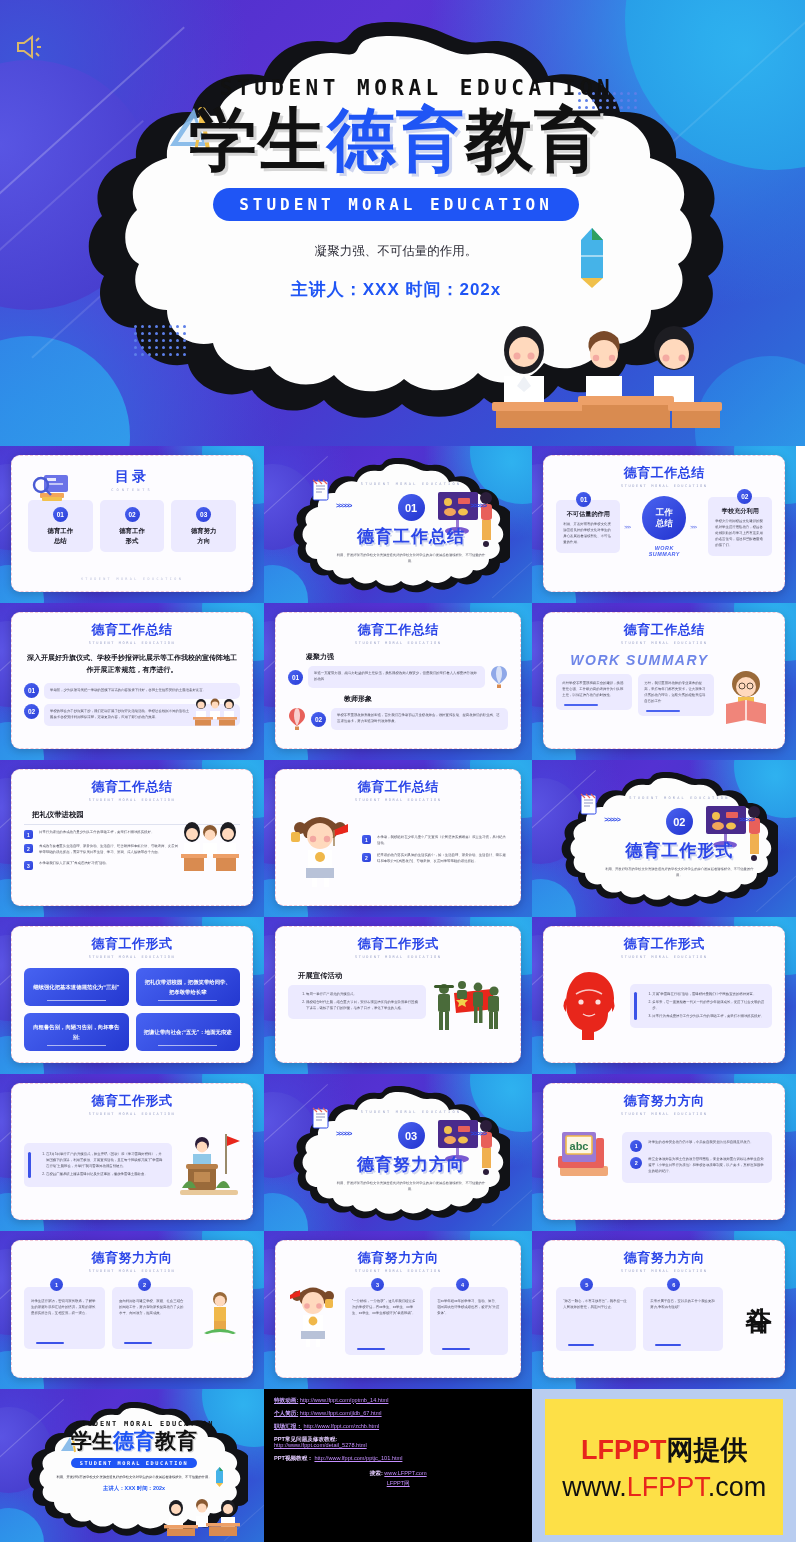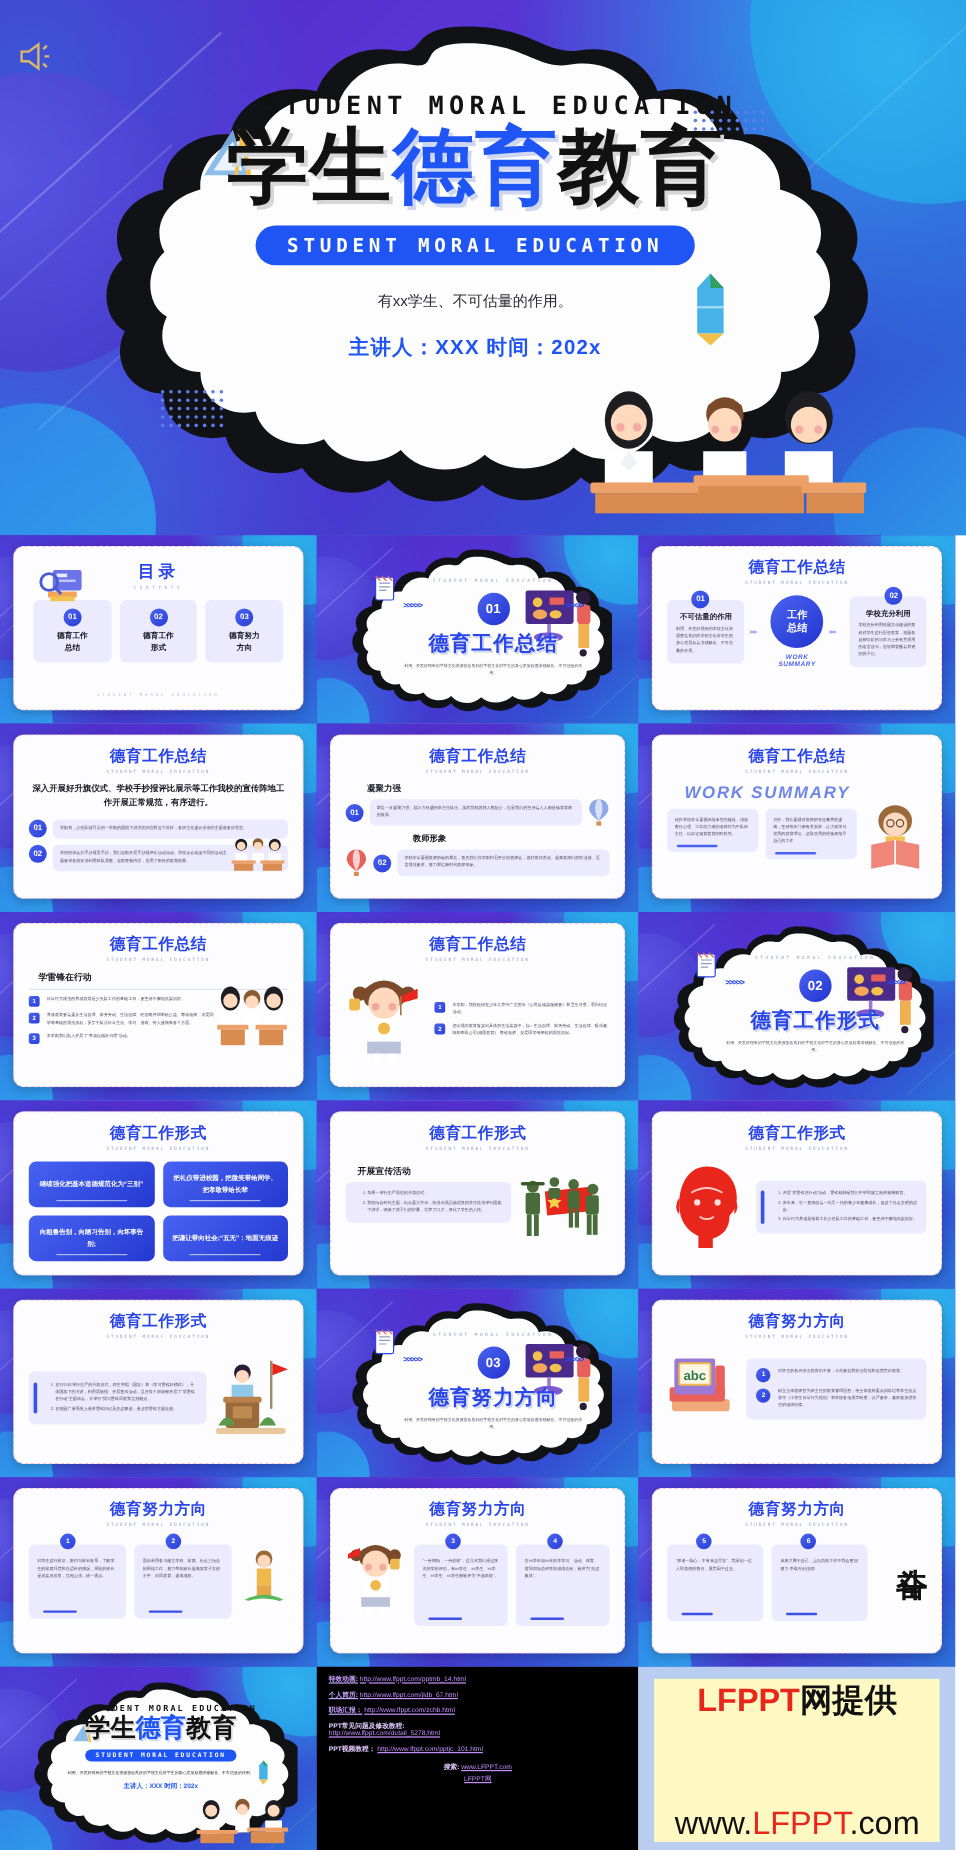--- a/index.html
+++ b/index.html
@@ -137,21 +137,21 @@
 
   
   .blackpanel{background:#000;color:#d8b8ff;padding:8px 10px;font-size:5.6px;line-height:1.1;}
   .blackpanel .row{margin-bottom:7px;}
   .blackpanel .lbl{color:#c9a3ff;font-weight:700;text-decoration:underline;}
   .blackpanel a{color:#c58fff;text-decoration:underline;}
   .blackpanel .plain{color:#e4ccff;font-weight:700;text-decoration:none;}
   .blackpanel .ctr{text-align:center;margin-top:9px;}
 
   .brandcell{background:#b9cdf0;display:flex;align-items:center;justify-content:center;}
-  .brandbox{background:#fef9c3;width:238px;height:136px;display:flex;flex-direction:column;align-items:center;justify-content:space-between;}
+  .brandbox{background:#fde047;width:238px;height:136px;display:flex;flex-direction:column;align-items:center;justify-content:center;}
   .brand1{font-size:27px;font-weight:700;letter-spacing:0;}
   .brand2{font-size:27px;font-weight:400;margin-top:4px;}
   .red{color:#e8261b;}
   .blk{color:#111;}
 </style>
 </head>
 <body>
 
 <div class="hero">
   <div class="blob b1"></div>
@@ -315,21 +315,21 @@
       <rect x="100" y="107" width="88" height="23" fill="#d98b50"></rect>
       <rect x="186" y="104" width="54" height="9" rx="2" fill="#eda068"></rect>
       <rect x="190" y="113" width="48" height="17" fill="#d98b50"></rect>
     </svg>
 
     <div class="cloud-inner-content">
       <div class="hero-eyebrow">STUDENT MORAL EDUCATION</div>
       <div class="hero-title"><span class="bk">学生</span><span class="bl">德育</span><span class="bk">教育</span></div>
       <div class="hero-pill">STUDENT MORAL EDUCATION</div>
       <div class="hero-desc">
-        <div>有xx学生、不可估量的作用。</div>
+        <div>凝聚力强、不可估量的作用。</div>
       </div>
       <div class="hero-meta">主讲人：XXX  时间：202x</div>
     </div>
   </div>
 </div>
 
 <div class="grid">
 
   <div class="cell">
     <div class="bgp">
@@ -571,21 +571,21 @@
   <div class="cell">
     <div class="bgp">
         <div class="bb bb1"></div>
         <div class="bb bb2"></div>
         <div class="bb bb3"></div>
         <div class="sk sk1"></div>
       </div>
     <div class="card dash">
       <div class="slide-title">德育工作总结</div>
       <div class="slide-sub">STUDENT MORAL EDUCATION</div>
-      <div style="font-size:7.4px;font-weight:900;color:#15151f;margin:8px 0 4px 8px;">学雷锋在行动</div>
+      <div style="font-size:7.4px;font-weight:900;color:#15151f;margin:8px 0 4px 8px;">把礼仪带进校园</div>
       <div style="border-top:.8px solid #dfe2f0;padding-top:5px;position:relative;">
         <div style="display:flex;gap:6px;margin-bottom:5px;padding-right:62px;">
           <div class="num-sq">1</div>
           <div class="tiny">日常行为规范的养成教育是少先队工作的基础工程，要坚持不懈地抓实抓好。</div>
         </div>
         <div style="display:flex;gap:6px;margin-bottom:5px;padding-right:62px;">
           <div class="num-sq">2</div>
           <div class="tiny">养成教育要着重从生活自理、家务劳动、生活自律、吃苦耐挫和奉献公益、尊敬老师、友爱同学等基础的规范抓起，贯穿于队员日常生活、学习、游戏、待人接物等各个方面。</div>
         </div>
         <div style="display:flex;gap:6px;padding-right:62px;">

